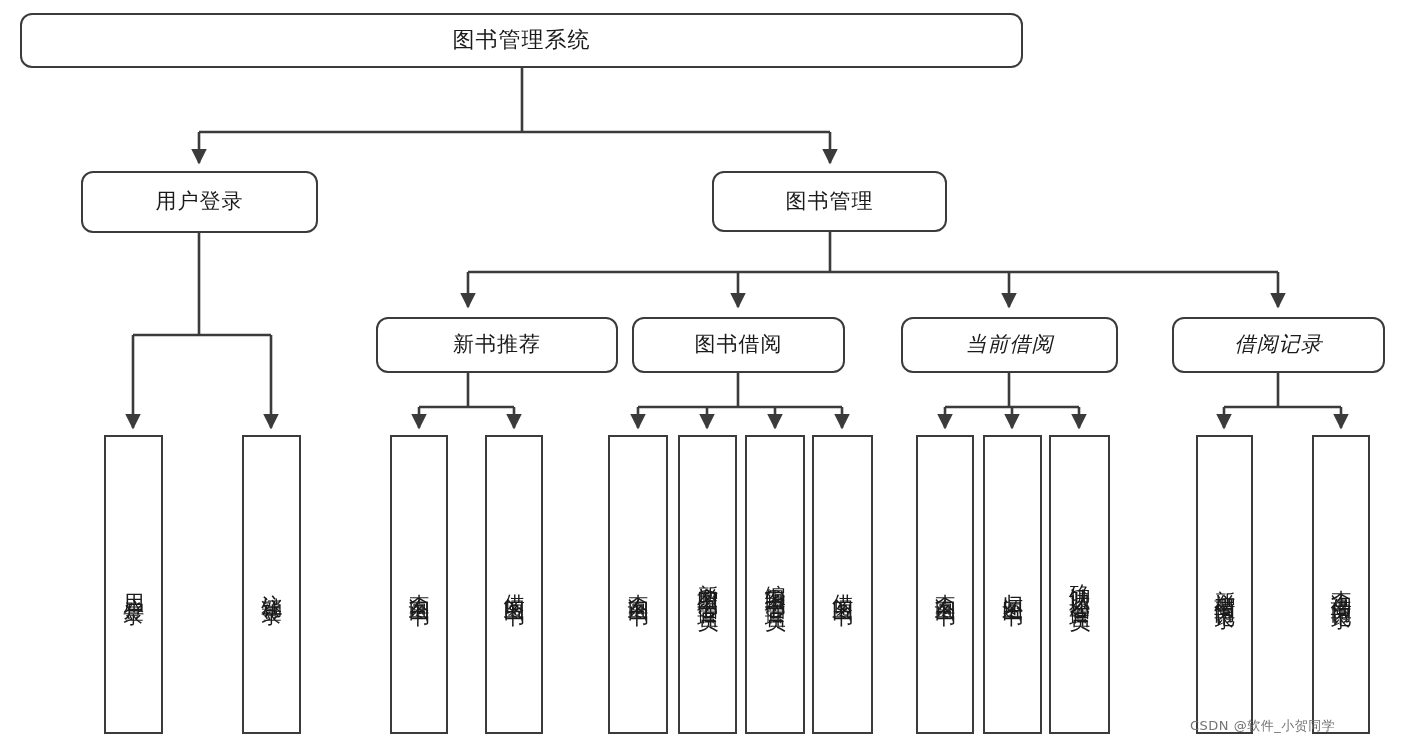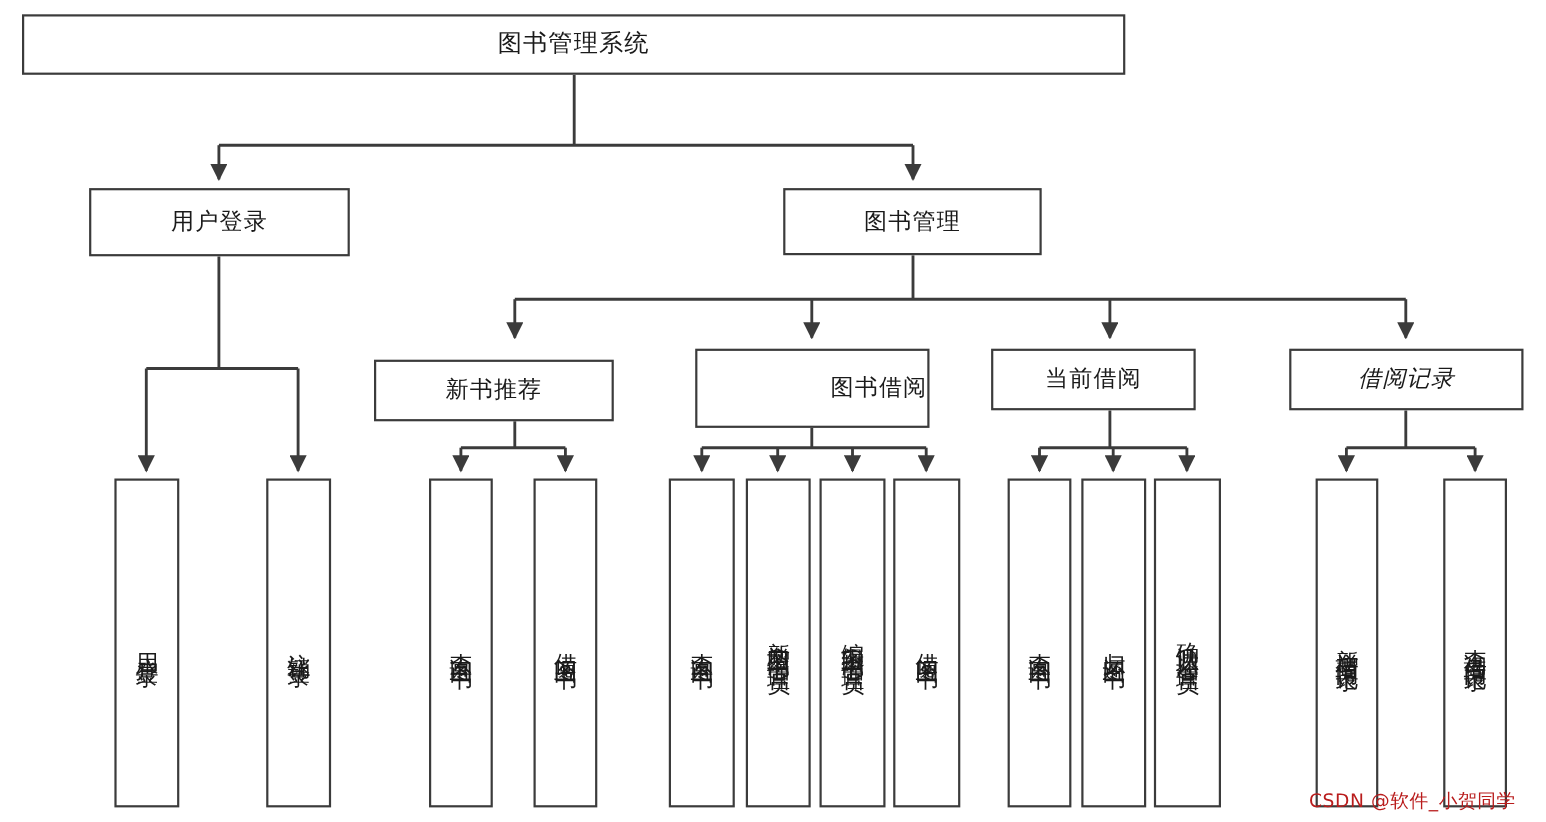--- a/index.html
+++ b/index.html
@@ -32,20 +32,21 @@
     background: #ffffff;
     display: flex;
     align-items: center;
     justify-content: center;
     color: #1a1a1a;
   }
   .node.horiz {
     font-size: 21px;
     letter-spacing: 1px;
     line-height: 1.1;
+    border-radius: 12px;
   }
   .node.root {
     font-size: 22px;
   }
   .node.leaf {
     align-items: center;
     justify-content: center;
     padding: 6px 2px;
   }
   .vtext {
@@ -53,22 +54,22 @@
     text-orientation: upright;
     font-size: 21px;
     line-height: 1.35;
     letter-spacing: 4px;
     color: #1a1a1a;
     white-space: nowrap;
     text-align: center;
   }
   .watermark {
     position: absolute;
-    font-size: 17px;
-    color: #b91c1c;
+    font-size: 13px;
+    color: #737373;
     letter-spacing: 0.5px;
     white-space: nowrap;
   }
 </style>
 </head>
 <body>
 
 <div id="canvas">
 
   <svg class="edges" viewBox="0 0 1405 747">
@@ -125,27 +126,27 @@
     <span>图书管理系统</span>
   </div>
 
   <div class="node horiz" style="left:81px; top:171px; width:237px; height:62px;">
     <span>用户登录</span>
   </div>
   <div class="node horiz" style="left:712px; top:171px; width:235px; height:61px;align-items:center;">
     <span>图书管理</span>
   </div>
 
-  <div class="node horiz" style="left:340px; top:317px; width:218px; height:56px;margin-top:10px;">
+  <div class="node horiz" style="left:376px; top:317px; width:242px; height:56px;">
     <span>新书推荐</span>
   </div>
-  <div class="node horiz" style="left:632px; top:317px; width:213px; height:72px;justify-content:flex-end;">
+  <div class="node horiz" style="left:632px; top:317px; width:213px; height:56px;">
     <span>图书借阅</span>
   </div>
-  <div class="node horiz" style="left:901px; top:317px; width:186px; height:56px;">
+  <div class="node horiz" style="left:901px; top:317px; width:217px; height:56px;font-style:italic;">
     <span>当前借阅</span>
   </div>
   <div class="node horiz" style="left:1172px; top:317px; width:213px; height:56px;font-style:italic;">
     <span>借阅记录</span>
   </div>
 
   <div class="node leaf" style="left:104px; top:435px; width:59px; height:299px;">
     <span class="vtext">用户登录</span>
   </div>
   <div class="node leaf" style="left:242px; top:435px; width:59px; height:299px;">

